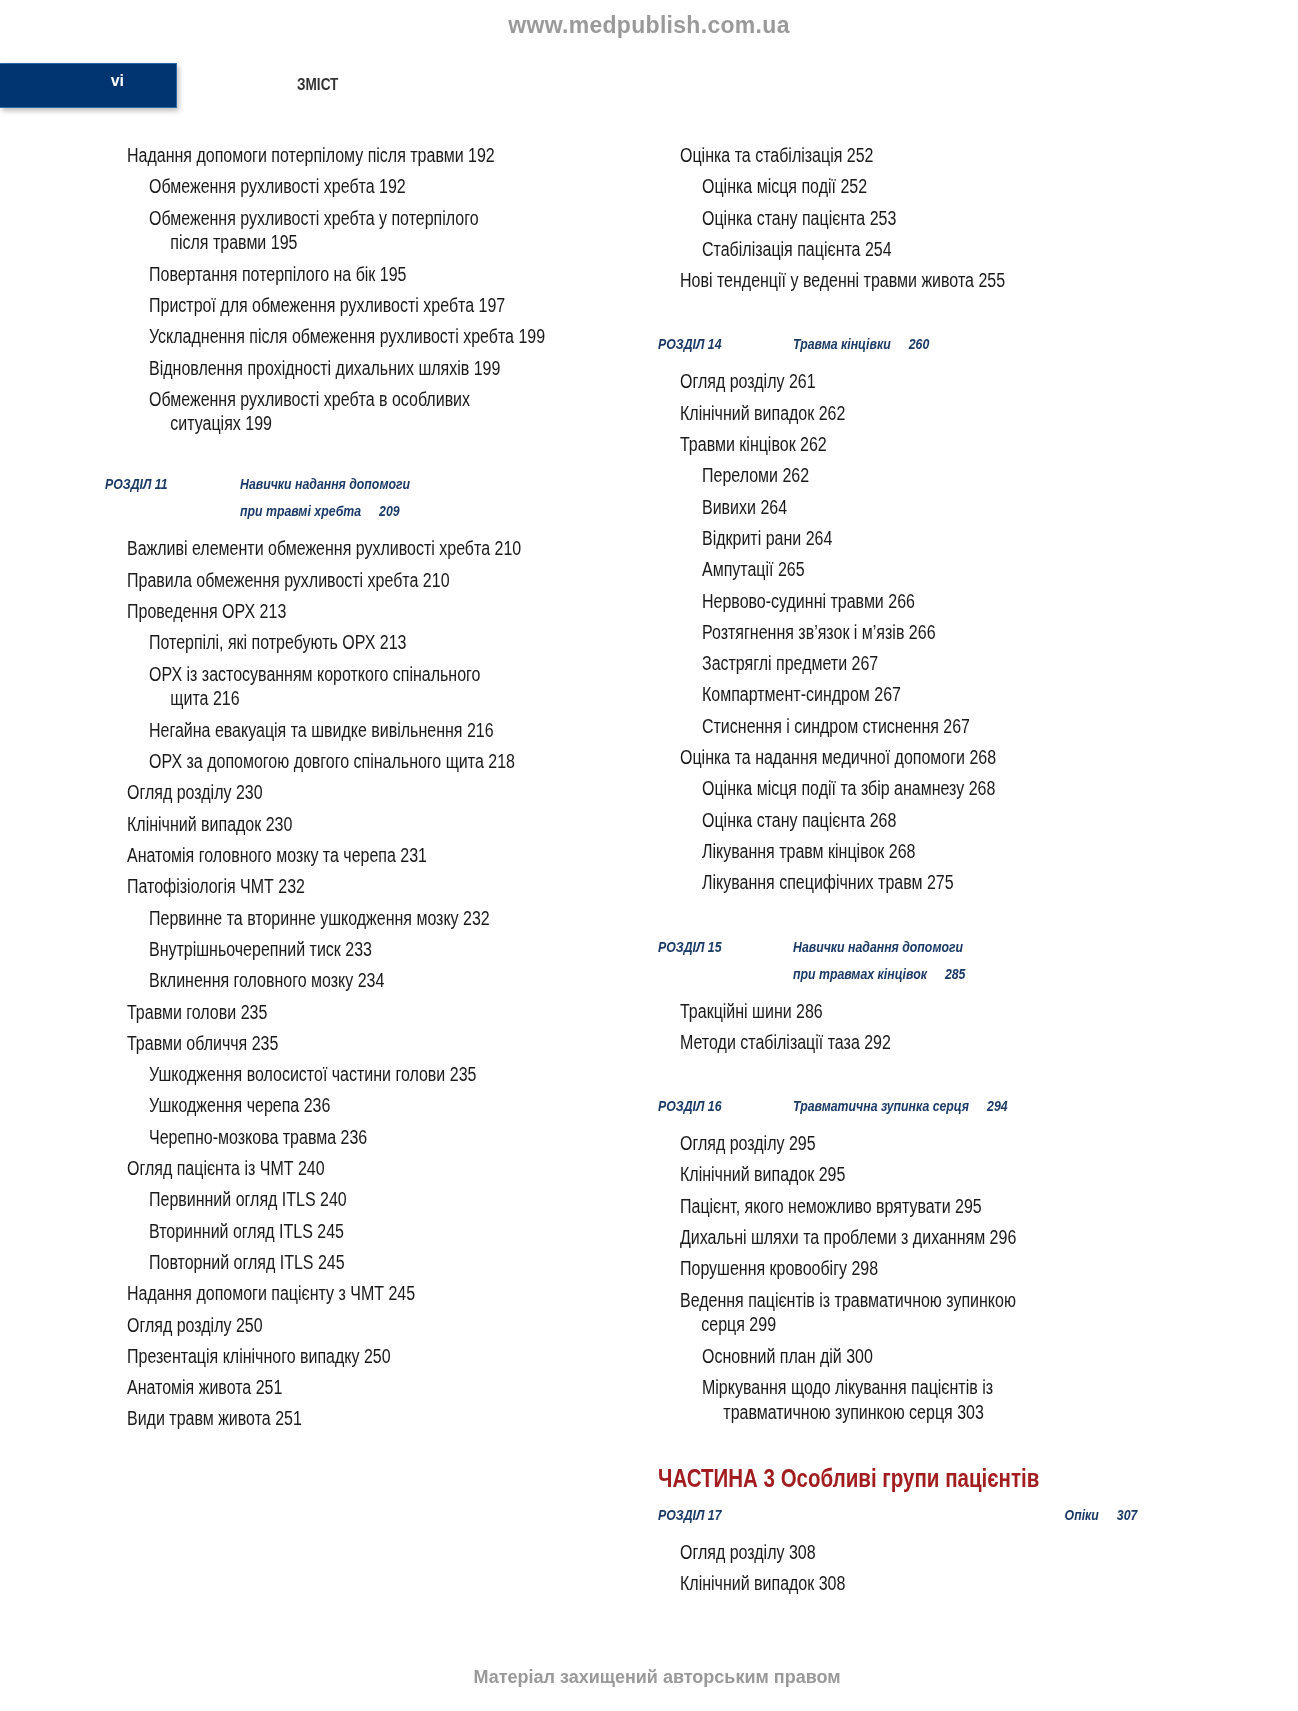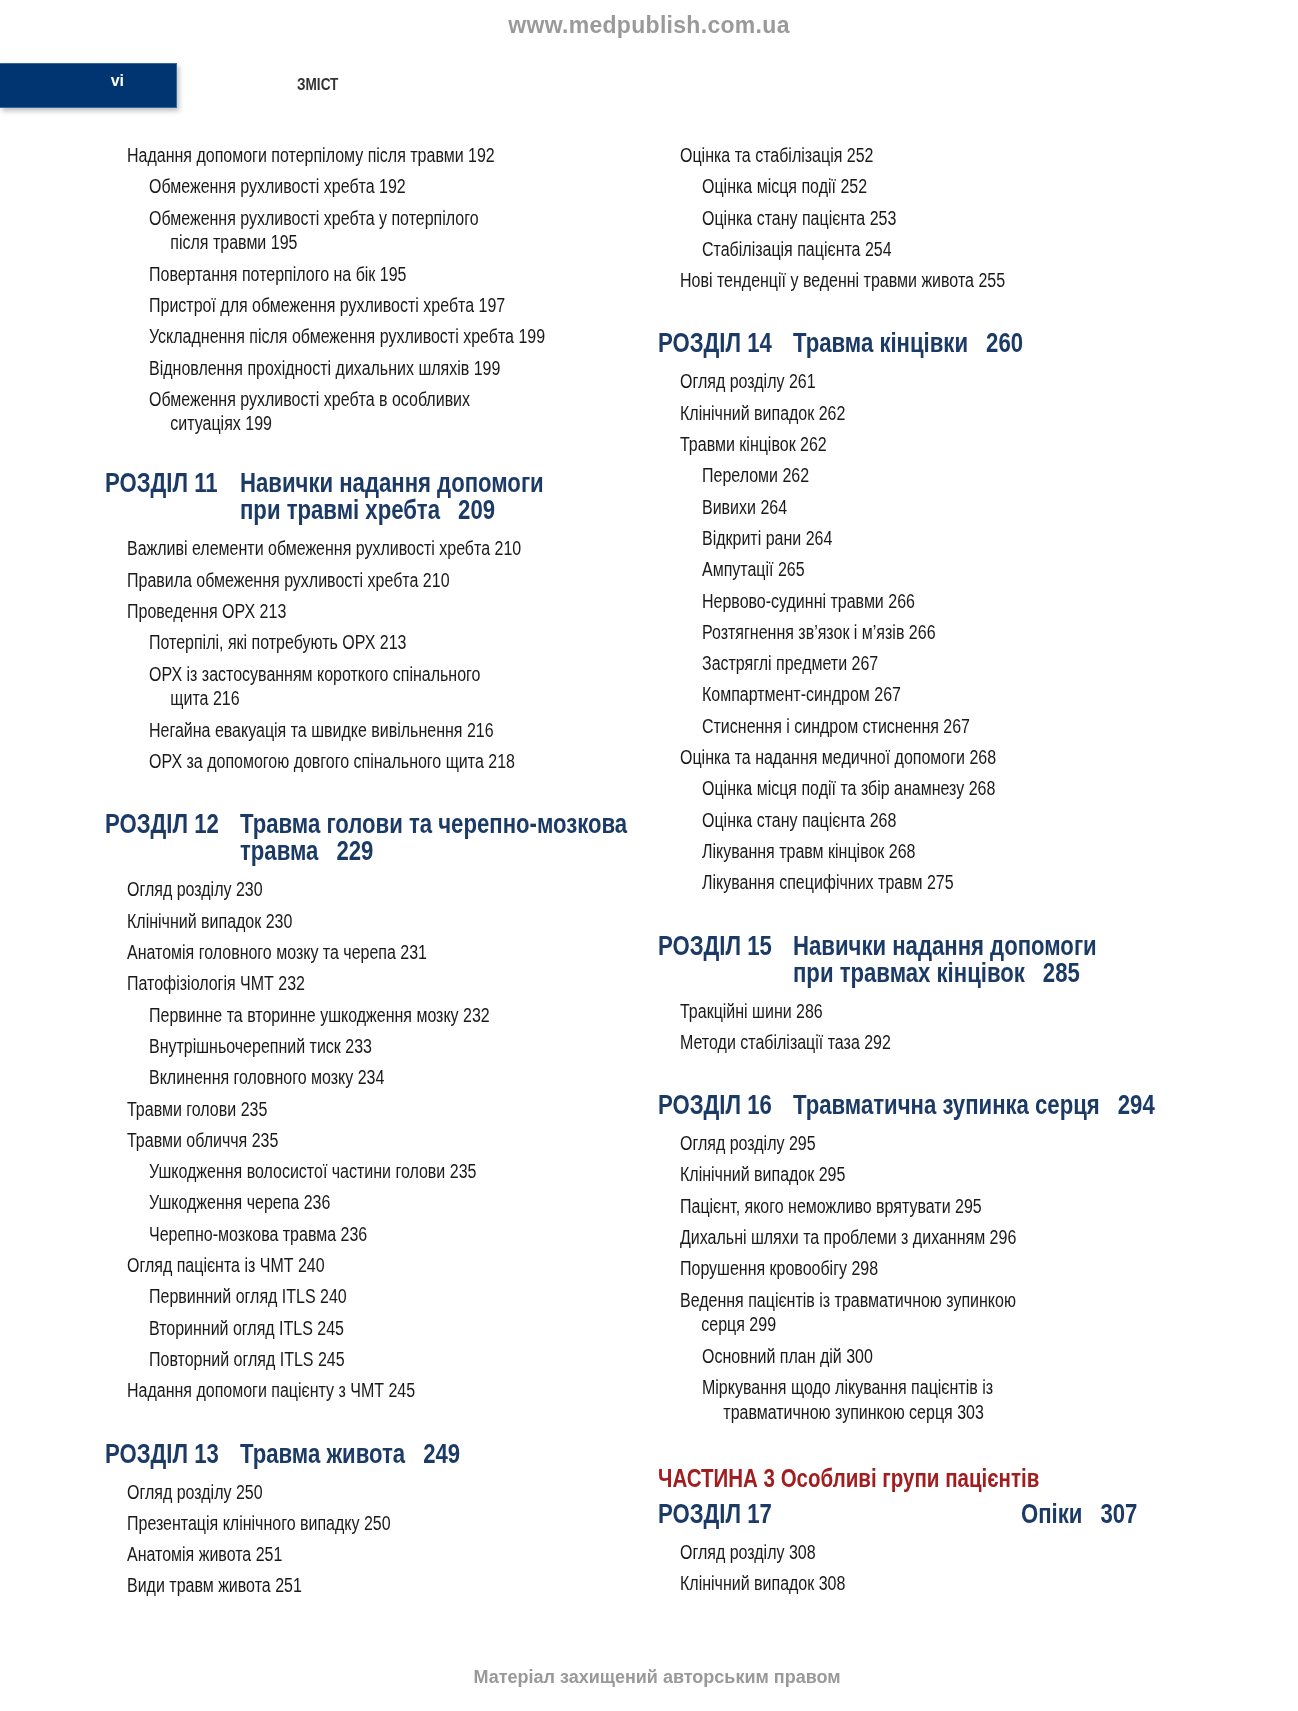--- a/index.html
+++ b/index.html
@@ -15,22 +15,22 @@
   .running-head { position:absolute; left:297px; top:76px; font-size:16px; font-weight:bold;
               color:#333; transform:scaleX(0.85); transform-origin:left; }
   .col { position:absolute; top:140px; width:560px; }
   .col.left { left:105px; }
   .col.right { left:658px; }
   .entry { position:relative; font-size:19.5px; line-height:31.3px; white-space:nowrap;
            transform:scaleX(0.82); transform-origin:left center; }
   .entry.l1 { margin-left:22px; }
   .entry.l2 { margin-left:44px; }
   .entry .cont { display:block; padding-left:26px; line-height:25px; margin-top:-4px; margin-bottom:4px; }
-  .chapter { position:relative; color:#1b3a66; font-weight:bold; font-size:27px;
-             line-height:27px; margin-top:34px; margin-bottom:9px; height:auto; }
+  .chapter { position:relative; color:#1b3a66; font-weight:bold; font-size:15px;
+             line-height:27px; margin-top:34px; margin-bottom:9px; height:auto;font-style:italic; }
   .chapter .ch-num { position:absolute; left:0; top:0; white-space:nowrap;
              transform:scaleX(0.82); transform-origin:left; }
   .chapter .ch-title { display:block; margin-left:135px; width:420px;
              transform:scaleX(0.82); transform-origin:left; white-space:nowrap; }
   .chapter .ch-title .line { display:block; }
   .chapter .ch-page { margin-left:22px; }
   .part { color:#a21d1f; font-weight:bold; font-size:25px; line-height:34px; margin-top:36px;
           white-space:nowrap; transform:scaleX(0.82); transform-origin:left; }
   .part + .chapter { margin-top:6px;text-align:right; }
   .footer { position:absolute; top:1667px; left:8px; width:1298px; text-align:center;
@@ -62,50 +62,37 @@
         <span class="line"><span>при травмі хребта</span><span class="ch-page">209</span></span>
       </span>
     </div>
     <div class="entry l1"><span>Важливі елементи обмеження рухливості хребта 210</span></div>
     <div class="entry l1"><span>Правила обмеження рухливості хребта 210</span></div>
     <div class="entry l1"><span>Проведення ОРХ 213</span></div>
     <div class="entry l2"><span>Потерпілі, які потребують ОРХ 213</span></div>
     <div class="entry l2"><span>ОРХ із застосуванням короткого спінального</span><span class="cont">щита 216</span></div>
     <div class="entry l2"><span>Негайна евакуація та швидке вивільнення 216</span></div>
     <div class="entry l2"><span>ОРХ за допомогою довгого спінального щита 218</span></div>
-    <div class="chapter">
-      <span class="ch-num">РОЗДІЛ 12</span>
-      <span class="ch-title">
-        <span class="line"><span>Травма голови та черепно-мозкова</span></span>
-        <span class="line"><span>травма</span><span class="ch-page">229</span></span>
-      </span>
-    </div>
     <div class="entry l1"><span>Огляд розділу 230</span></div>
     <div class="entry l1"><span>Клінічний випадок 230</span></div>
     <div class="entry l1"><span>Анатомія головного мозку та черепа 231</span></div>
     <div class="entry l1"><span>Патофізіологія ЧМТ 232</span></div>
     <div class="entry l2"><span>Первинне та вторинне ушкодження мозку 232</span></div>
     <div class="entry l2"><span>Внутрішньочерепний тиск 233</span></div>
     <div class="entry l2"><span>Вклинення головного мозку 234</span></div>
     <div class="entry l1"><span>Травми голови 235</span></div>
     <div class="entry l1"><span>Травми обличчя 235</span></div>
     <div class="entry l2"><span>Ушкодження волосистої частини голови 235</span></div>
     <div class="entry l2"><span>Ушкодження черепа 236</span></div>
     <div class="entry l2"><span>Черепно-мозкова травма 236</span></div>
     <div class="entry l1"><span>Огляд пацієнта із ЧМТ 240</span></div>
     <div class="entry l2"><span>Первинний огляд ITLS 240</span></div>
     <div class="entry l2"><span>Вторинний огляд ITLS 245</span></div>
     <div class="entry l2"><span>Повторний огляд ITLS 245</span></div>
     <div class="entry l1"><span>Надання допомоги пацієнту з ЧМТ 245</span></div>
-    <div class="chapter">
-      <span class="ch-num">РОЗДІЛ 13</span>
-      <span class="ch-title">
-        <span class="line"><span>Травма живота</span><span class="ch-page">249</span></span>
-      </span>
-    </div>
     <div class="entry l1"><span>Огляд розділу 250</span></div>
     <div class="entry l1"><span>Презентація клінічного випадку 250</span></div>
     <div class="entry l1"><span>Анатомія живота 251</span></div>
     <div class="entry l1"><span>Види травм живота 251</span></div>
   </div>
 <div class="col right">
     <div class="entry l1"><span>Оцінка та стабілізація 252</span></div>
     <div class="entry l2"><span>Оцінка місця події 252</span></div>
     <div class="entry l2"><span>Оцінка стану пацієнта 253</span></div>
     <div class="entry l2"><span>Стабілізація пацієнта 254</span></div>

